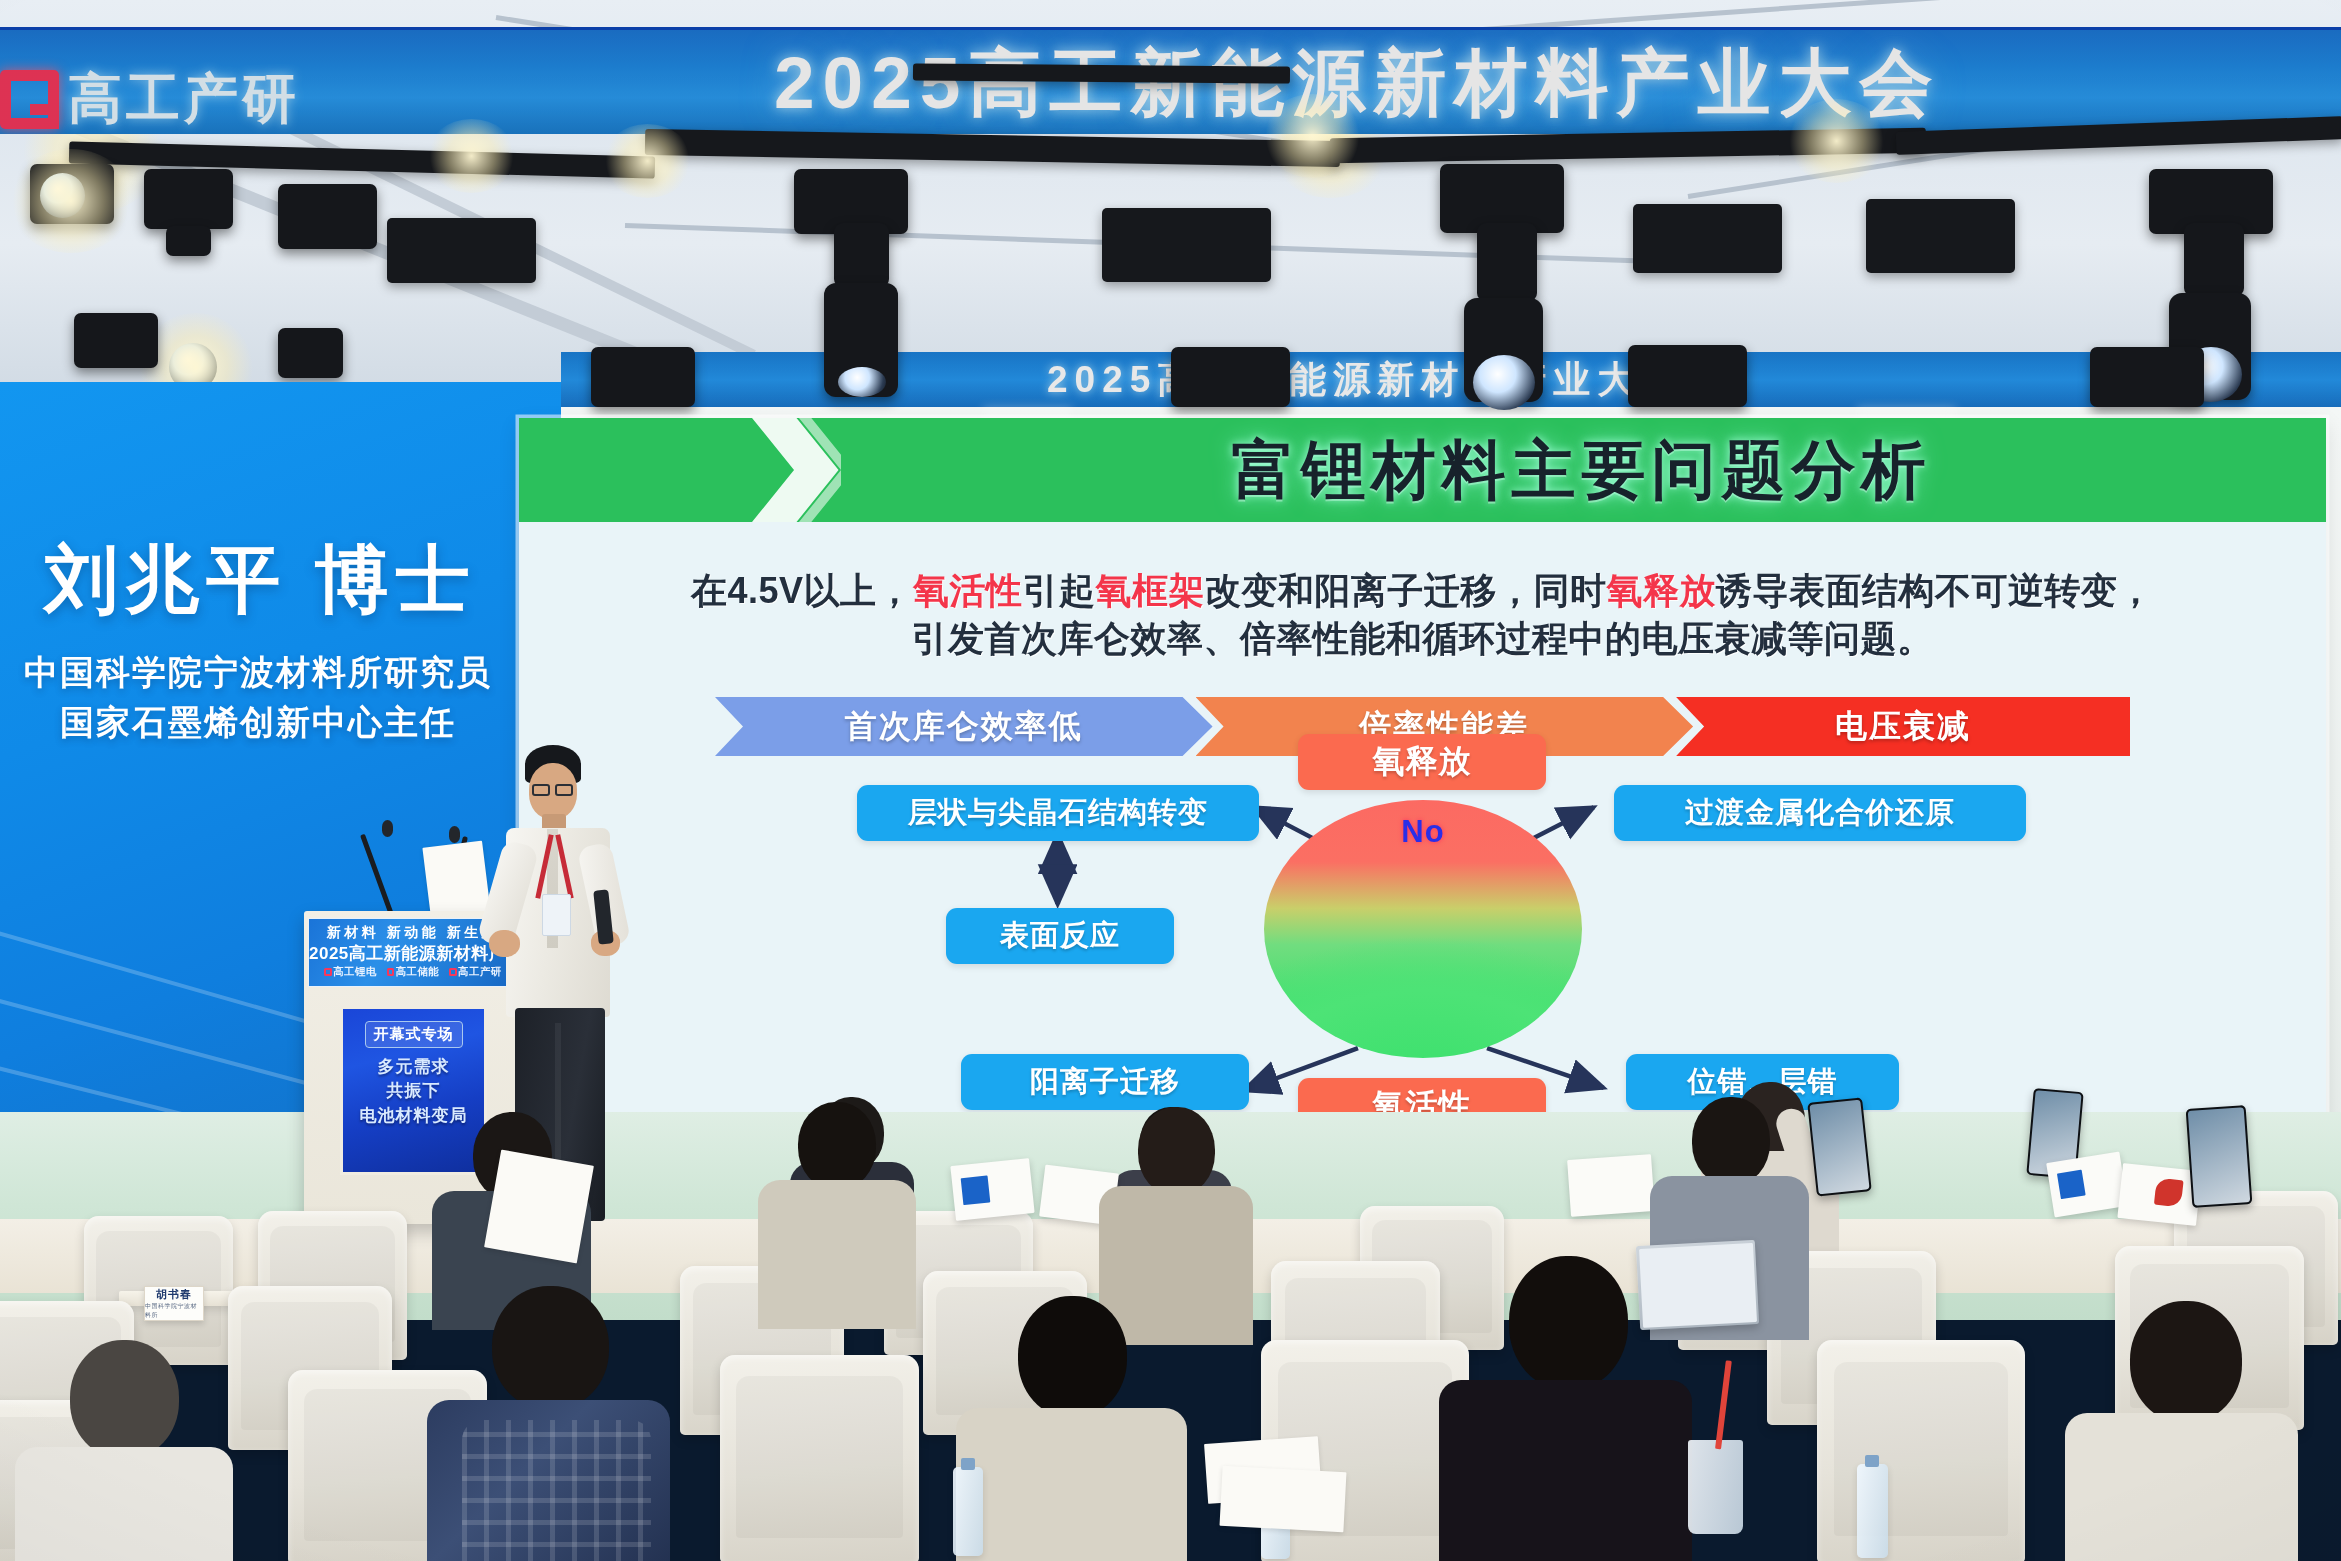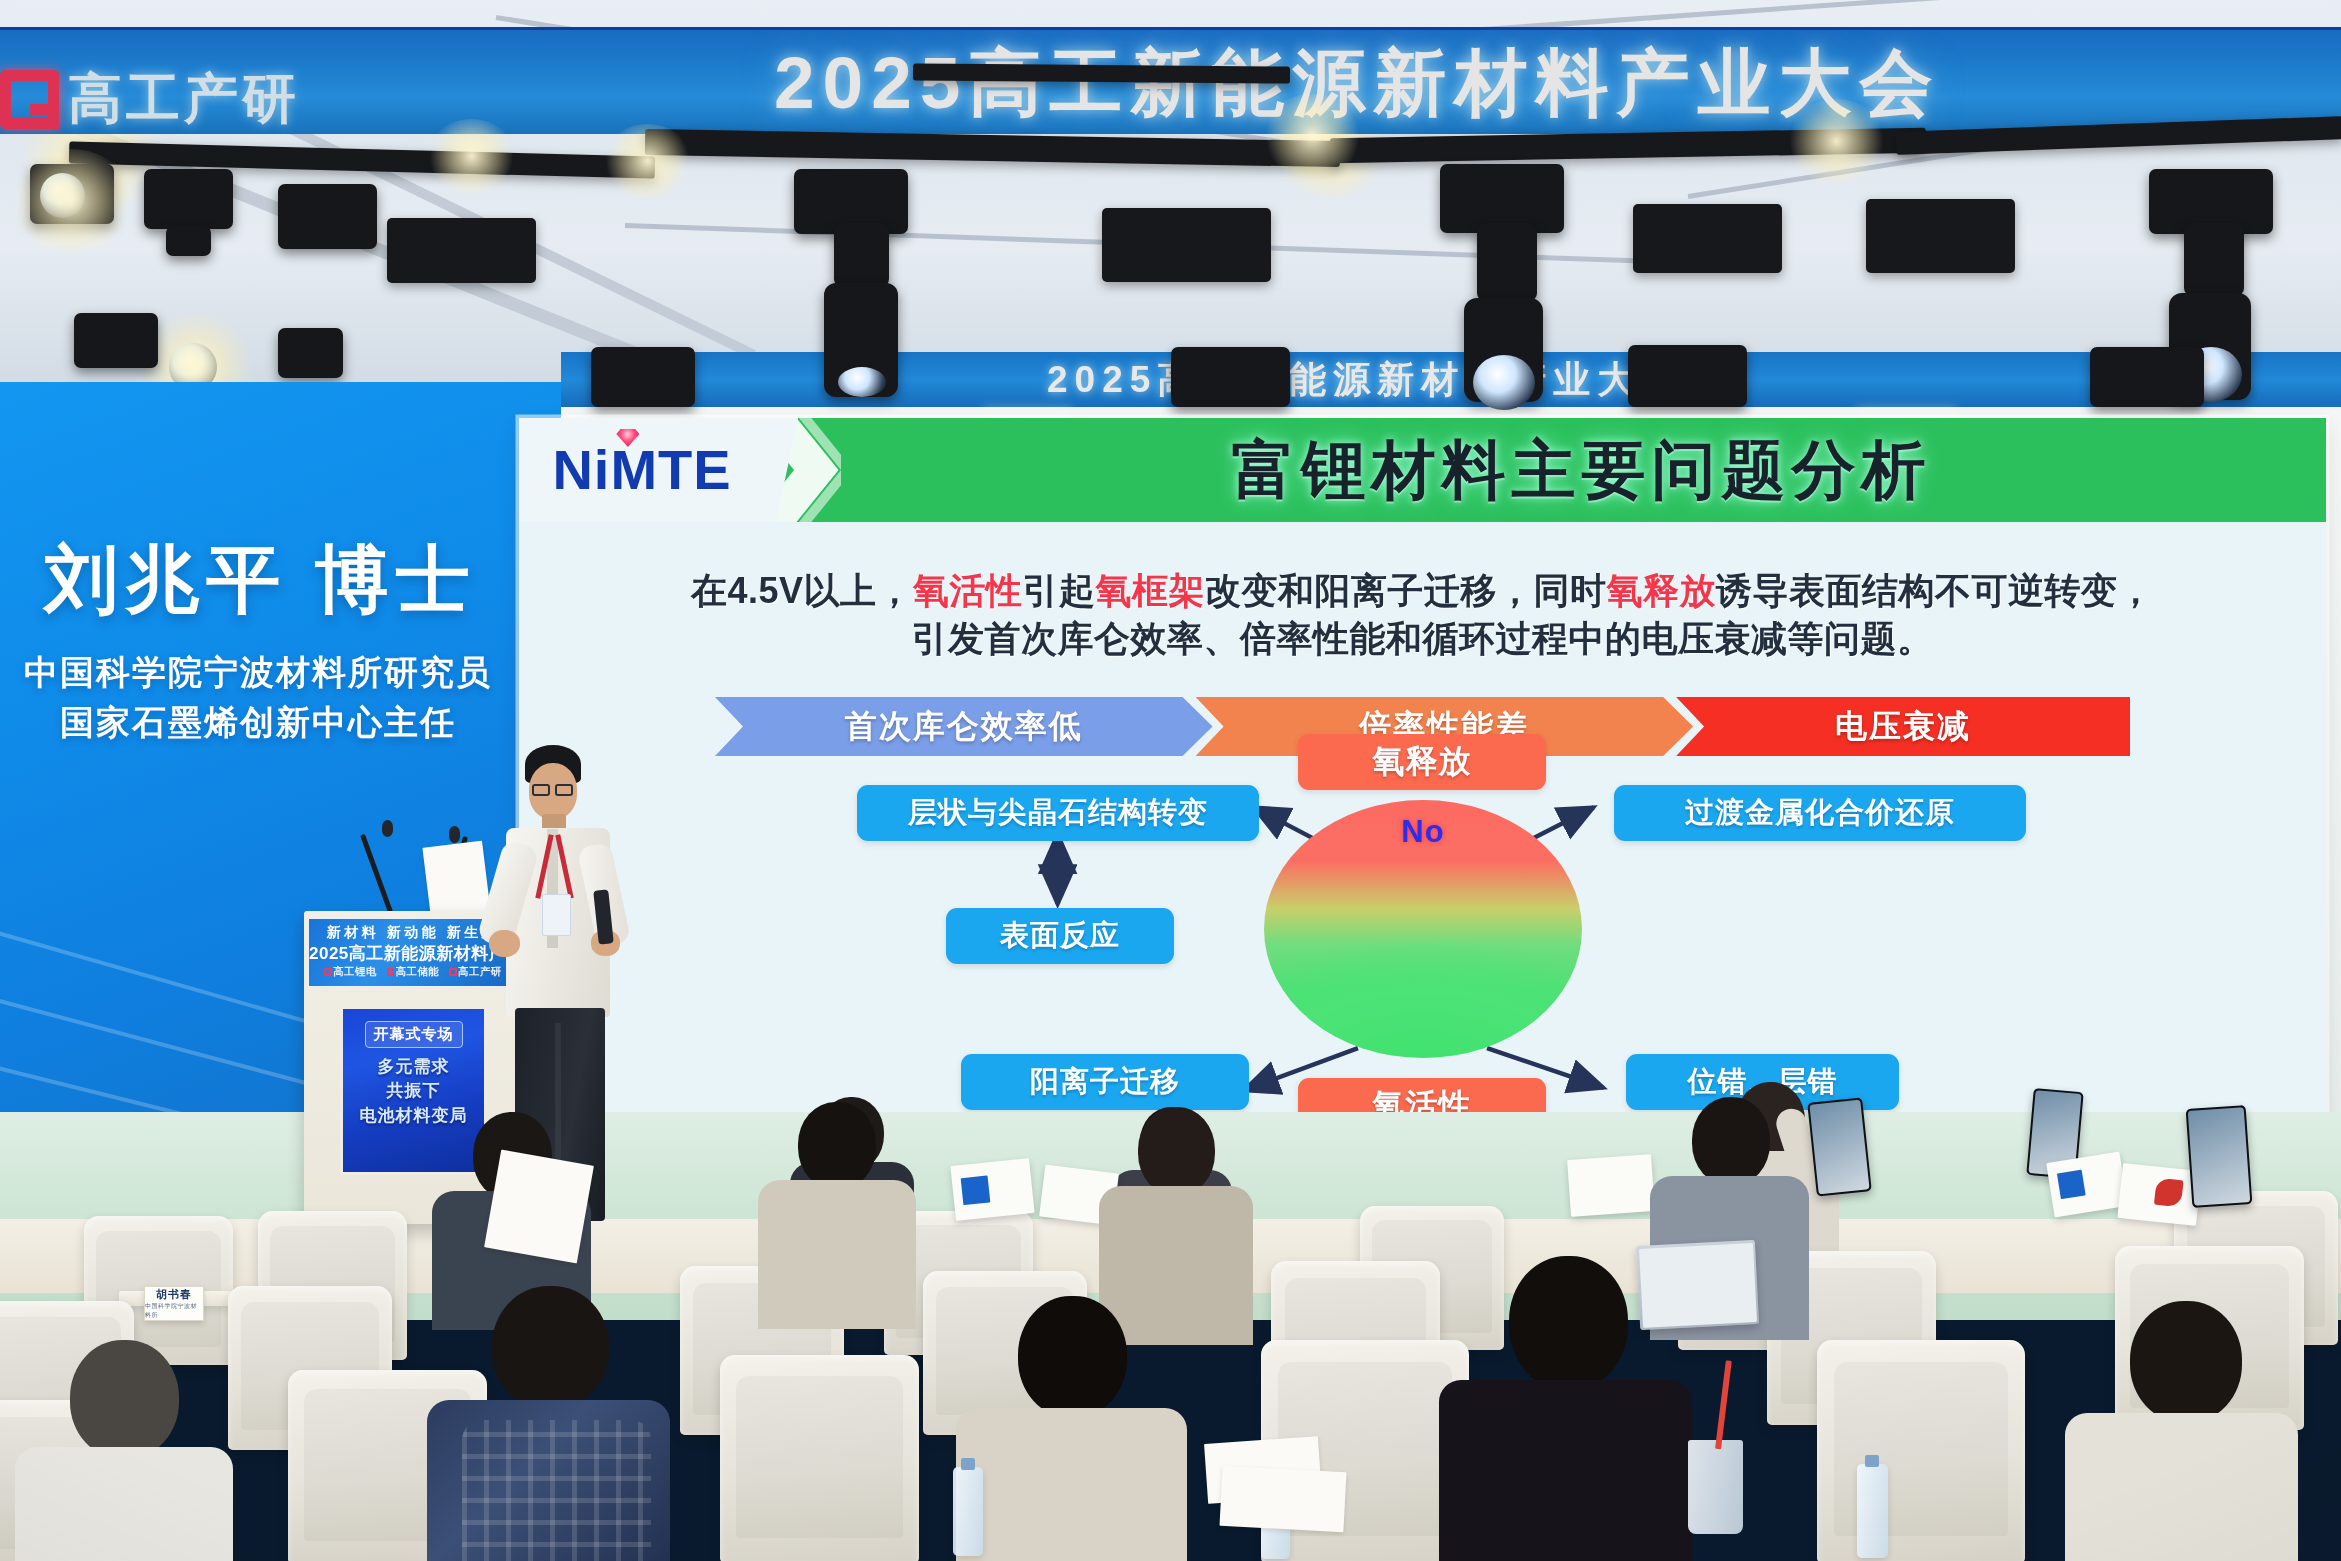--- a/index.html
+++ b/index.html
@@ -455,26 +455,20 @@
     <div class="banner-sub" style="top:318px;">国家石墨烯创新中心主任</div>
   </div>
 
   <div class="slide">
 
     <div class="slide-header" style="background: rgb(43, 192, 92);">
       <svg class="slide-header-chev" viewBox="0 0 180 210" preserveAspectRatio="none">
         <polygon points="0,0 90,0 175,105 90,210 0,210 85,105" fill="#ffffff" opacity="0.92"></polygon>
         <polygon points="95,0 120,0 205,105 120,210 95,210 180,105" fill="#ffffff" opacity="0.55"></polygon>
       </svg>
-      <div class="slide-header-left">
-        <div class="nimte-logo">
-          <span>NiMTE</span>
-          <span class="nimte-dot"></span>
-        </div>
-      </div>
       <div class="slide-title">富锂材料主要问题分析</div>
     </div>
 
     <div class="slide-body">
 
       <div class="body-line" id="bodyLine1" style="top:45px;"><span>在4.5V以上，</span><span class="hl" style="color: rgb(244, 53, 74);">氧活性</span><span>引起</span><span class="hl" style="color: rgb(244, 53, 74);">氧框架</span><span>改变和阳离子迁移，同时</span><span class="hl" style="color: rgb(244, 53, 74);">氧释放</span><span>诱导表面结构不可逆转变，</span></div>
       <div class="body-line" style="top:93px;">引发首次库仑效率、倍率性能和循环过程中的电压衰减等问题。</div>
 
       <div class="chevron-bar">
         <div class="chev c1" style="background: rgb(123, 158, 232);">

